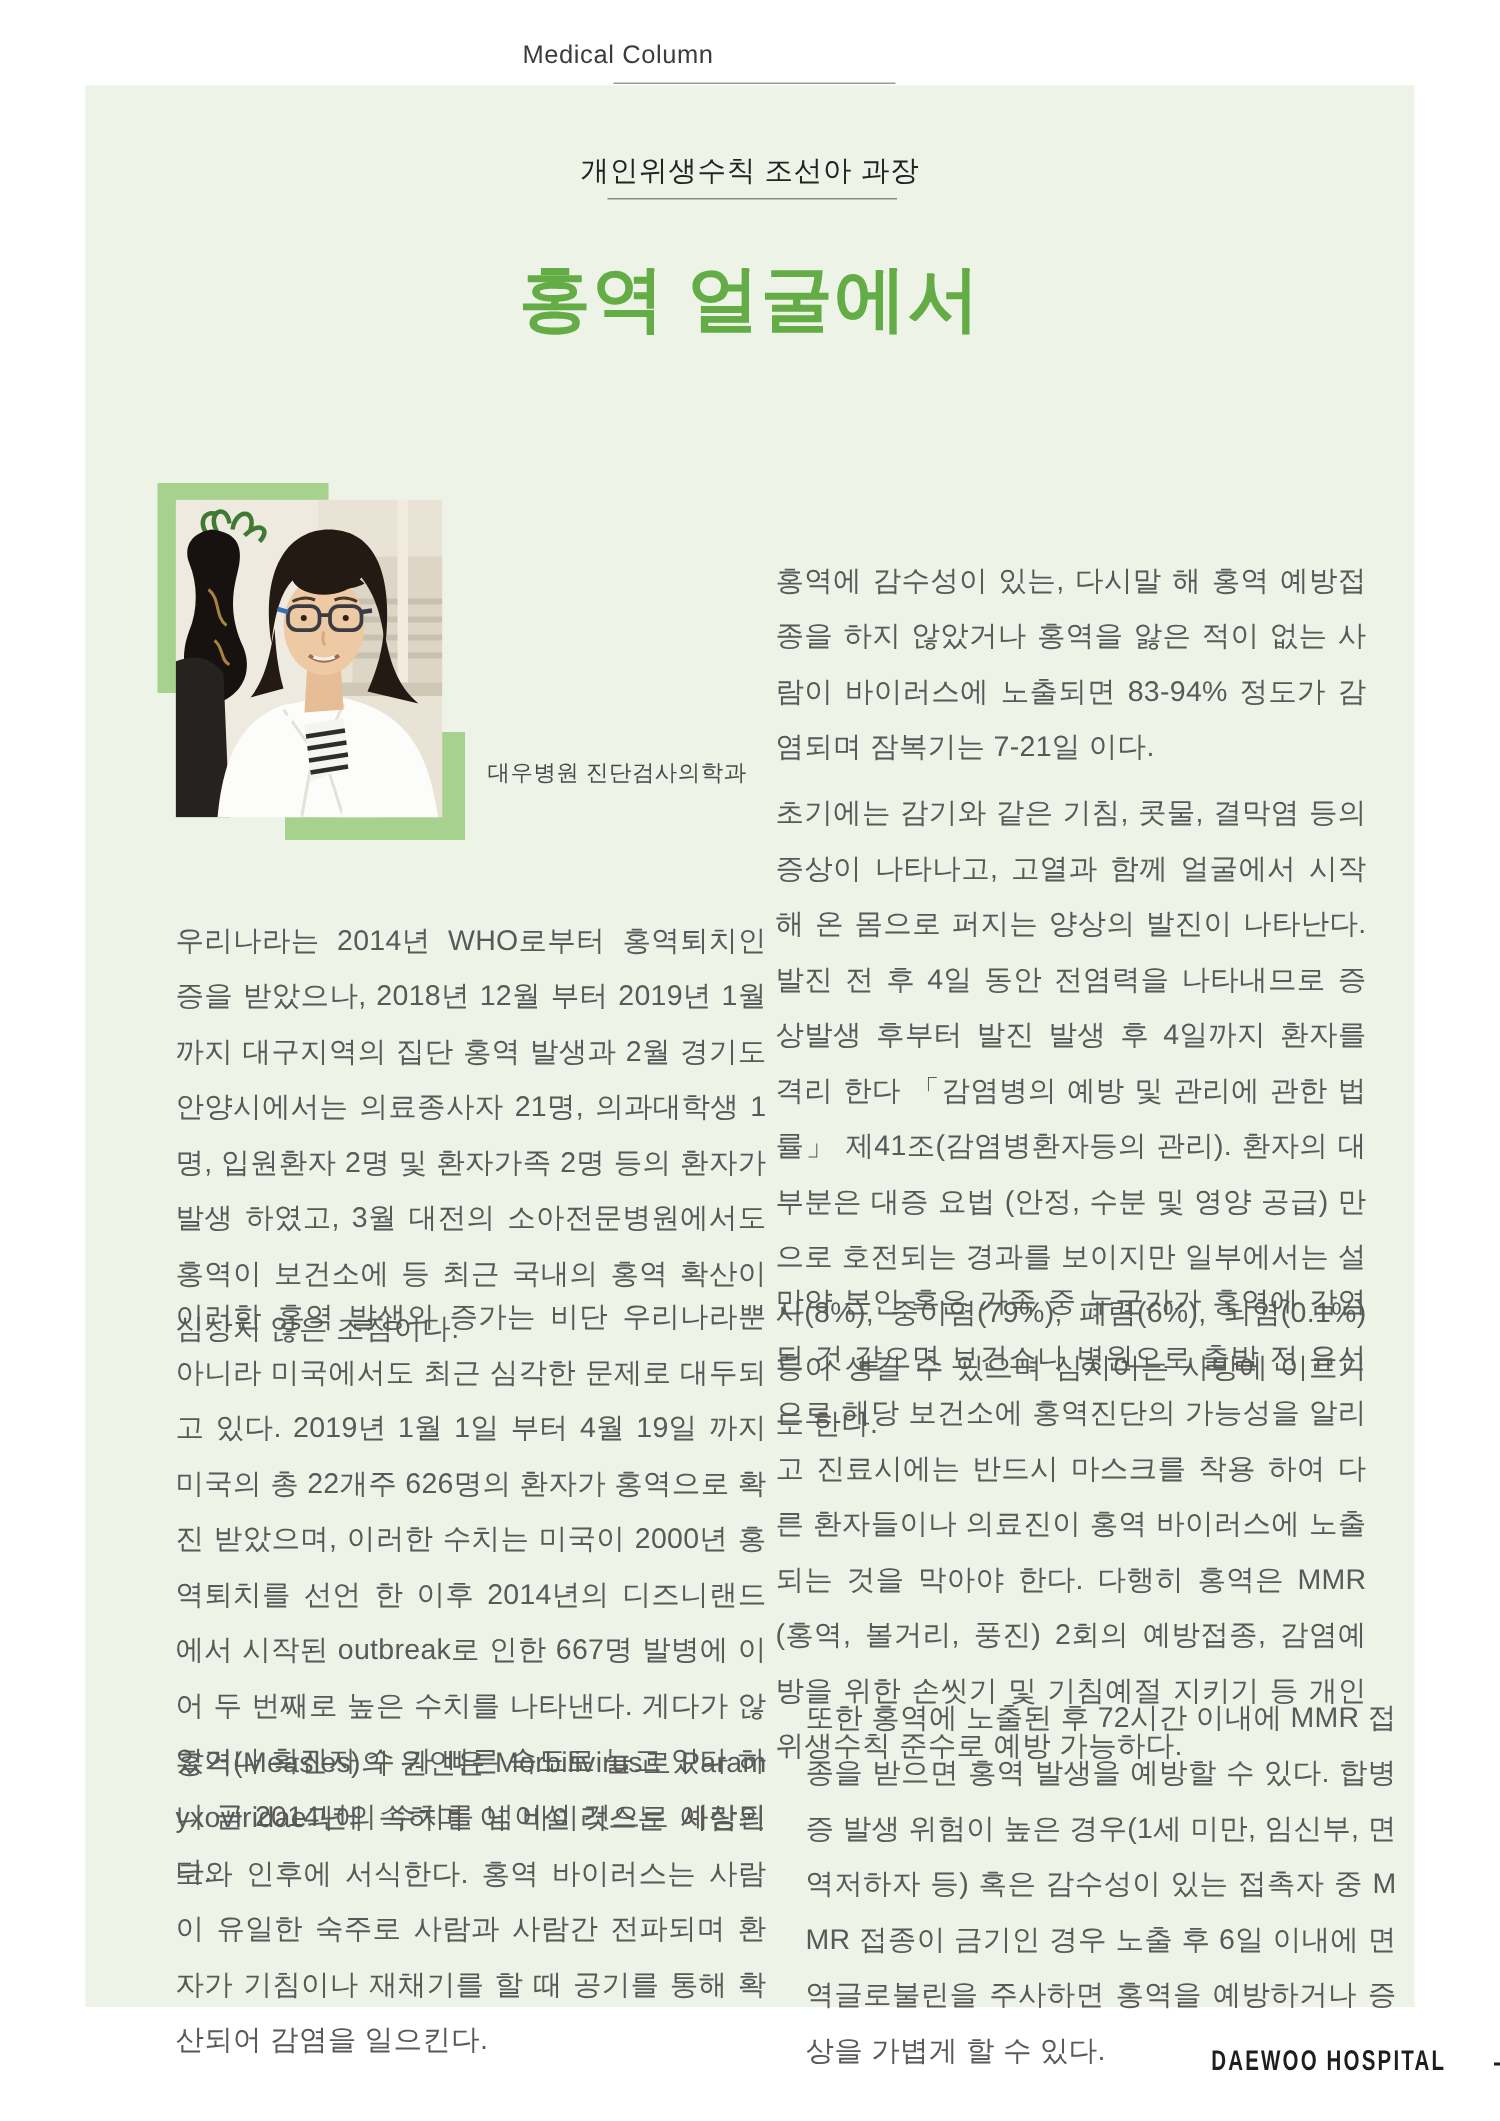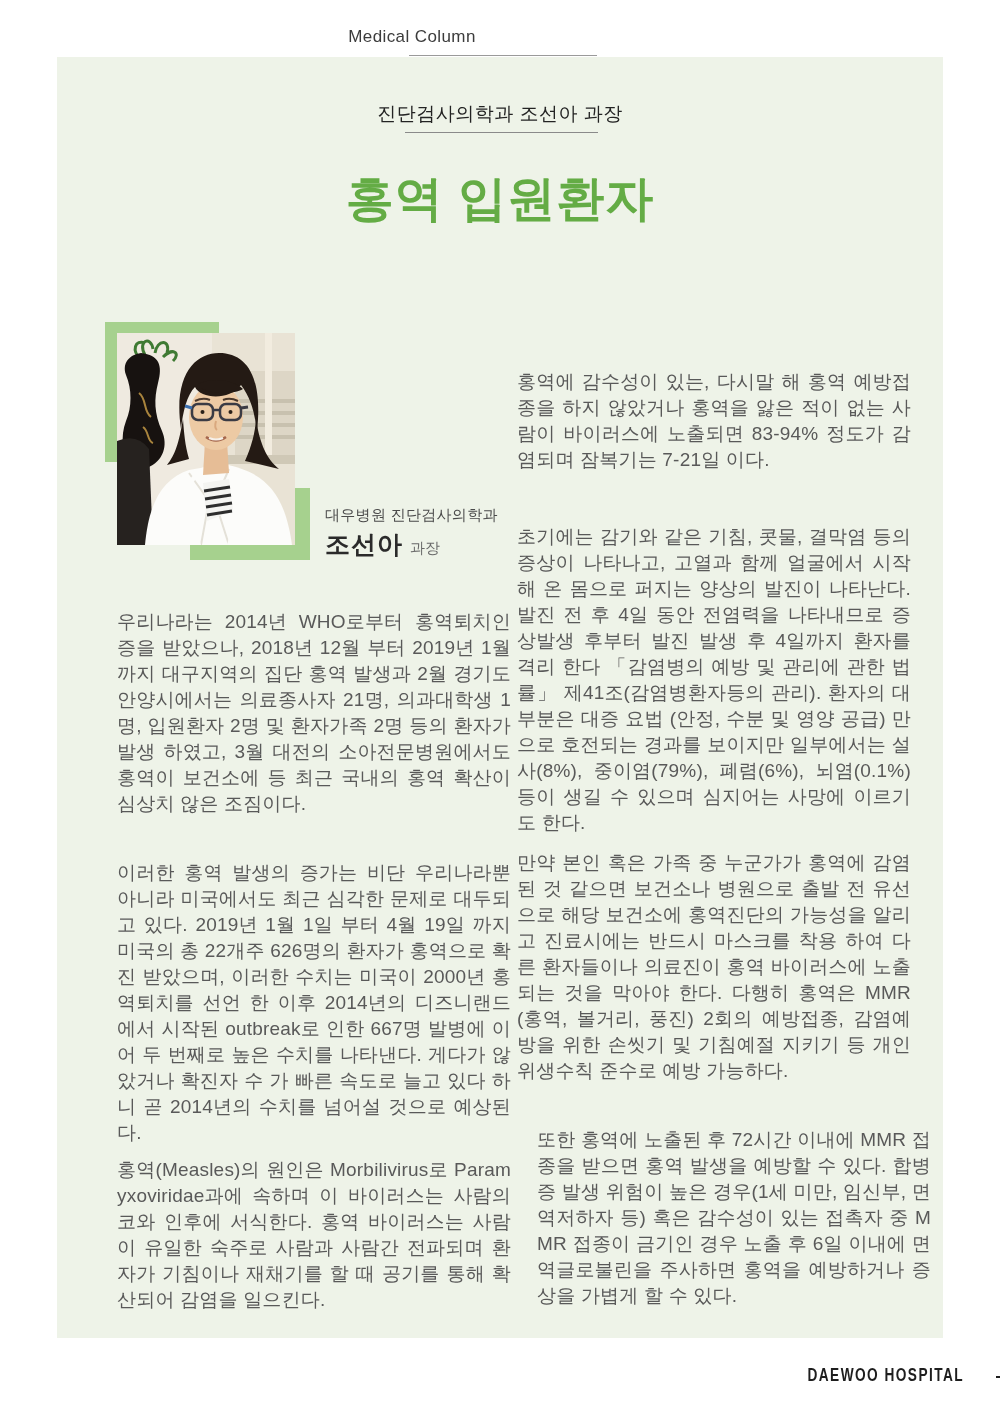--- a/index.html
+++ b/index.html
@@ -25,21 +25,21 @@
   .sq2{left:190px;top:488px;width:120px;height:72px;}
   .photo{position:absolute;left:117px;top:333px;width:178px;height:212px;overflow:hidden;}
   .photo svg{display:block;}
 
   .caption{position:absolute;left:325px;top:489px;margin-top:17px;}
   .caption-affil{font-size:15px;color:#4a4a4a;letter-spacing:.3px;}
   .caption-row{margin-top:3px;}
   .caption-name{font-size:25px;font-weight:bold;color:#2a2a2a;letter-spacing:1px;}
   .caption-title{font-size:15px;color:#6a6a6a;margin-left:7px;}
 
-  .para{position:absolute;width:394px;font-size:19px;line-height:26px;color:#595959;
+  .para{position:absolute;width:394px;font-size:19px;line-height:37px;color:#595959;
     text-align:justify;word-break:break-all;letter-spacing:.2px;}
   .lcol{left:117px;}
   .rcol{left:517px;}
   .lp1{top:590px;} .lp2{top:841px;} .lp3{top:1138px;}
   .rp1{top:350px;} .rp2{top:505px;} .rp3{top:831px;} .rp4{top:1108px;margin-left:20px;}
 
   .footer{position:absolute;top:1364px;left:0;width:1000px;text-align:right;color:#1e1e1e;margin-left:39px;}
   .footer-brand{display:inline-block;transform:scaleX(.72);transform-origin:center;
     font-weight:bold;font-size:19px;letter-spacing:2px;color:#1e1e1e;}
   .footer-line{display:inline-block;width:26px;height:2px;background:#1e1e1e;
@@ -48,24 +48,24 @@
     transform:scaleX(.8);color:#1e1e1e;}
 </style>
 </head>
 <body>
 
 <div class="panel"></div>
 
 <div class="header-label">Medical Column</div>
 <div class="header-rule"></div>
 
-<div class="byline">진단검사의학과  조선아 과장</div>
+<div class="byline">개인위생수칙  조선아 과장</div>
 <div class="byline-rule"></div>
 
-<div class="title">홍역 입원환자</div>
+<div class="title">홍역 얼굴에서</div>
 
 <div class="photo-sq sq1"></div>
 <div class="photo-sq sq2"></div>
 
 <div class="photo">
   <svg width="178" height="212" viewBox="0 0 178 212" xmlns="http://www.w3.org/2000/svg">
 
     <rect x="0" y="0" width="178" height="212" fill="#efeae0"></rect>
     <rect x="95" y="0" width="83" height="212" fill="#e9e3d5"></rect>
     <rect x="118" y="38" width="60" height="86" fill="#ddd6c6"></rect>
@@ -123,23 +123,20 @@
     <circle cx="113.5" cy="79" r="2" fill="#2b2119"></circle>
 
     <path d="M99 88 Q 97 95 100 97" stroke="#d9a87e" stroke-width="2" fill="none"></path>
     <path d="M89 104 Q 99 111 109 104" stroke="#a5664c" stroke-width="2.5" fill="none"></path>
     <path d="M92 105 Q 99 108 106 105" stroke="#f6f1ea" stroke-width="2" fill="none"></path>
   </svg>
 </div>
 
 <div class="caption">
   <div class="caption-affil">대우병원 진단검사의학과</div>
-  <div class="caption-row">
-    <span class="caption-name">조선아</span><span class="caption-title">과장</span>
-  </div>
 </div>
 
 <p class="para lcol lp1">우리나라는 2014년 WHO로부터 홍역퇴치인증을 받았으나, 2018년 12월 부터 2019년 1월 까지 대구지역의 집단 홍역 발생과 2월 경기도 안양시에서는 의료종사자 21명, 의과대학생 1명, 입원환자 2명 및 환자가족 2명 등의 환자가 발생 하였고, 3월 대전의 소아전문병원에서도 홍역이 보건소에 등 최근 국내의 홍역 확산이 심상치 않은 조짐이다.</p>
 <p class="para lcol lp2">이러한 홍역 발생의 증가는 비단 우리나라뿐 아니라 미국에서도 최근 심각한 문제로 대두되고 있다. 2019년 1월 1일 부터 4월 19일 까지 미국의 총 22개주 626명의 환자가 홍역으로 확진 받았으며, 이러한 수치는 미국이 2000년 홍역퇴치를 선언 한 이후 2014년의 디즈니랜드에서 시작된 outbreak로 인한 667명 발병에 이어 두 번째로 높은 수치를 나타낸다. 게다가 않았거나 확진자 수 가 빠른 속도로 늘고 있다 하니 곧 2014년의 수치를 넘어설 것으로 예상된다.</p>
 <p class="para lcol lp3">홍역(Measles)의 원인은 Morbilivirus로 Paramyxoviridae과에 속하며 이 바이러스는 사람의 코와 인후에 서식한다. 홍역 바이러스는 사람이 유일한 숙주로 사람과 사람간 전파되며 환자가 기침이나 재채기를 할 때 공기를 통해 확산되어 감염을 일으킨다.</p>
 
 <p class="para rcol rp1">홍역에 감수성이 있는, 다시말 해 홍역 예방접종을 하지 않았거나 홍역을 앓은 적이 없는 사람이 바이러스에 노출되면 83-94% 정도가 감염되며 잠복기는 7-21일 이다.</p>
 <p class="para rcol rp2">초기에는 감기와 같은 기침, 콧물, 결막염 등의 증상이 나타나고, 고열과 함께 얼굴에서 시작해 온 몸으로 퍼지는 양상의 발진이 나타난다. 발진 전 후 4일 동안 전염력을 나타내므로 증상발생 후부터 발진 발생 후 4일까지 환자를 격리 한다 「감염병의 예방 및 관리에 관한 법률」 제41조(감염병환자등의 관리). 환자의 대부분은 대증 요법 (안정, 수분 및 영양 공급) 만으로 호전되는 경과를 보이지만 일부에서는 설사(8%), 중이염(79%), 폐렴(6%), 뇌염(0.1%) 등이 생길 수 있으며 심지어는 사망에 이르기도 한다.</p>
 <p class="para rcol rp3">만약 본인 혹은 가족 중 누군가가 홍역에 감염된 것 같으면 보건소나 병원으로 출발 전 유선으로 해당 보건소에 홍역진단의 가능성을 알리고 진료시에는 반드시 마스크를 착용 하여 다른 환자들이나 의료진이 홍역 바이러스에 노출되는 것을 막아야 한다. 다행히 홍역은 MMR(홍역, 볼거리, 풍진) 2회의 예방접종, 감염예방을 위한 손씻기 및 기침예절 지키기 등 개인위생수칙 준수로 예방 가능하다.</p>
 <p class="para rcol rp4">또한 홍역에 노출된 후 72시간 이내에 MMR 접종을 받으면 홍역 발생을 예방할 수 있다. 합병증 발생 위험이 높은 경우(1세 미만, 임신부, 면역저하자 등) 혹은 감수성이 있는 접촉자 중 MMR 접종이 금기인 경우 노출 후 6일 이내에 면역글로불린을 주사하면 홍역을 예방하거나 증상을 가볍게 할 수 있다.</p>

